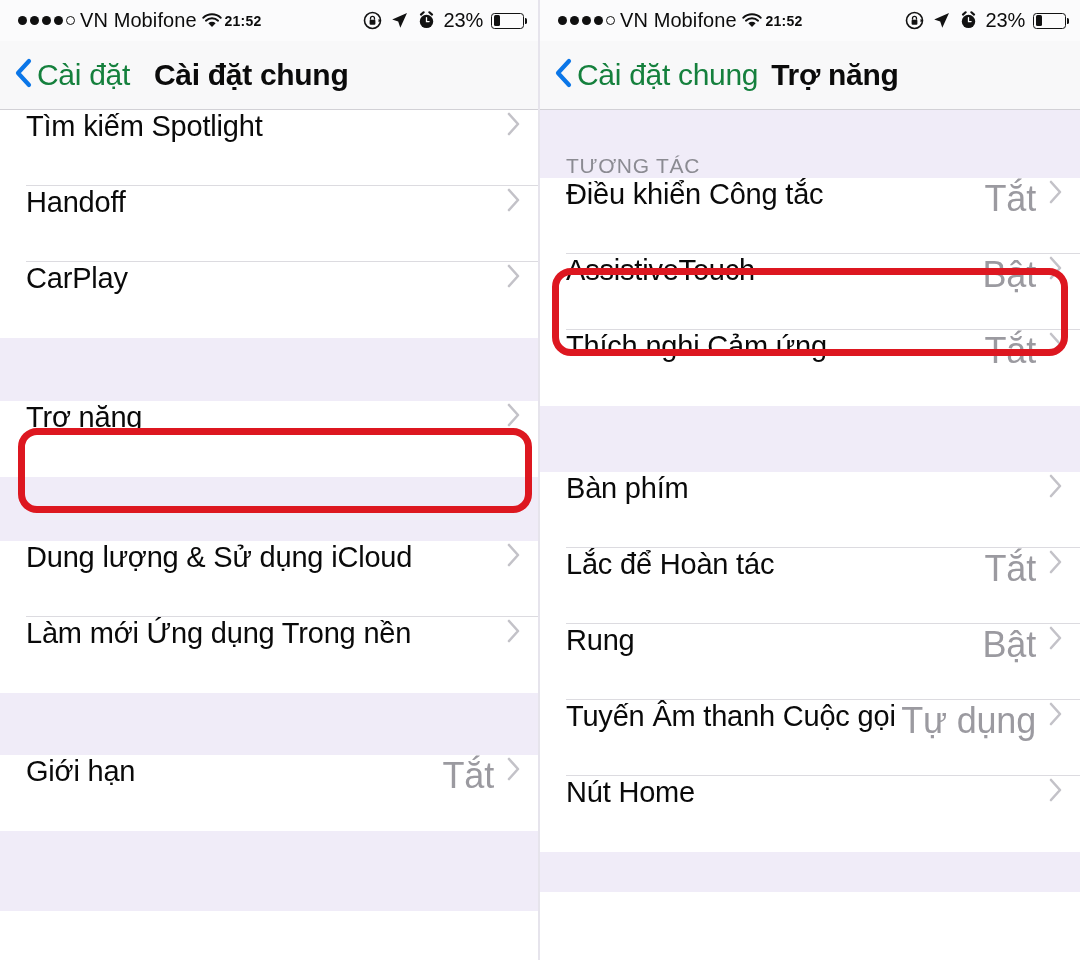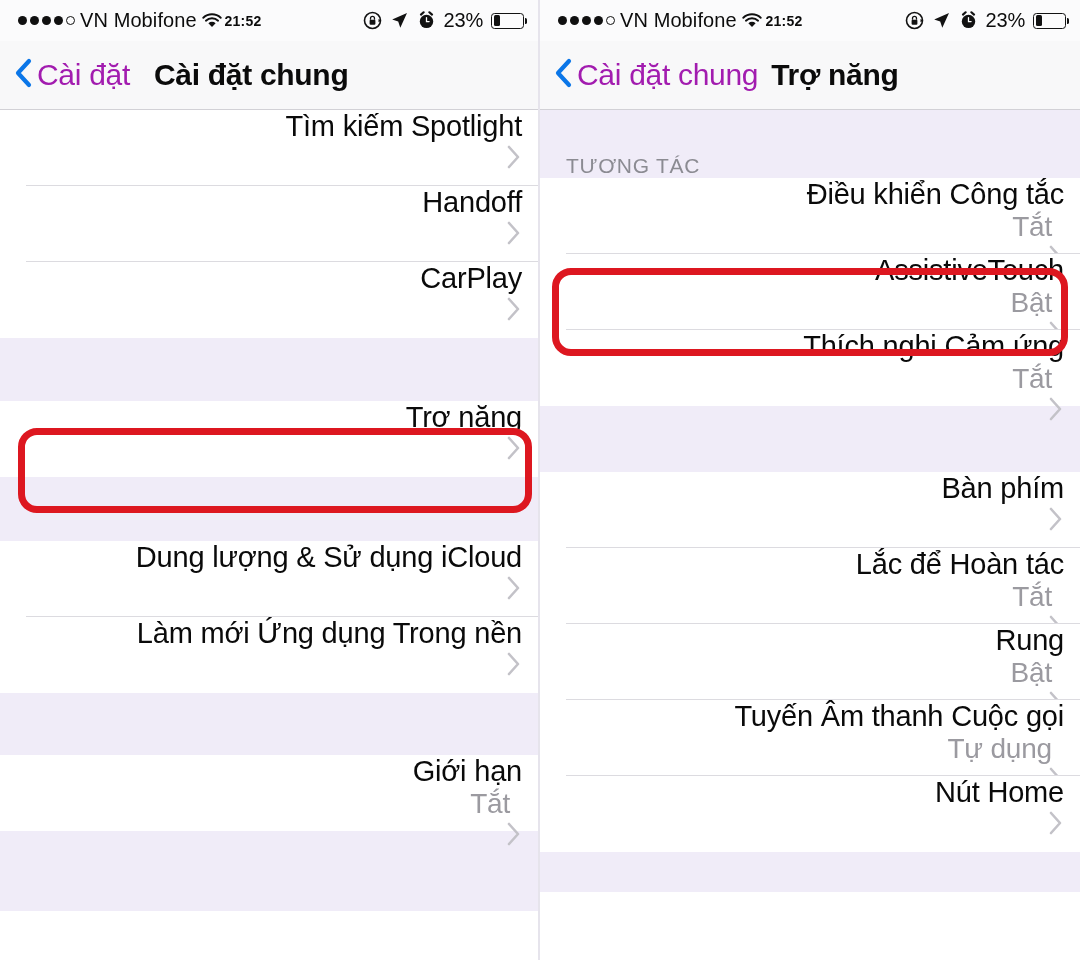--- a/index.html
+++ b/index.html
@@ -63,21 +63,21 @@
   .navbar{
     height:69px;
     background:#f8f8f9;
     border-bottom:1px solid #d2d1d6;
     display:flex; align-items:center;
     padding-left:14px;
     position:relative;
   }
   .backbtn{
     display:flex; align-items:center; gap:5px;
-    color:#a21caf; cursor:pointer;
+    color:#15803d; cursor:pointer;
   }
   .backbtn .chev{ width:18px; height:30px; }
   .backlabel{ font-size:30px; letter-spacing:-.3px; }
   .navtitle{
     font-size:30px; font-weight:700; color:#0b0b0b;
     letter-spacing:-.3px;
   }
   .left .navtitle{ margin-left:24px; }
   .right .navtitle{ margin-left:13px; }
 
@@ -90,37 +90,36 @@
     font-size:21px;
     letter-spacing:.7px;
     display:flex; align-items:flex-end;
     padding:0 0 0 26px;
     height:100%;
   }
   .group{ background:#ffffff; }
   .row{
     background:#ffffff;
     height:76px;
-    display:flex; align-items:flex-end;
+    display:flex; align-items:flex-start;
     padding-left:26px; padding-right:16px;
     position:relative;
     cursor:pointer;
-    flex-direction:column;
   }
   .row .sep{
     position:absolute; left:26px; right:0; bottom:0;
     height:1px; background:#dcdbe0;
   }
   .rowlabel{
     font-size:29px; color:#0a0a0a; letter-spacing:-.2px;
     white-space:nowrap;
   }
   .rowvalue{
     margin-left:auto;
-    font-size:28px; color:#9b9aa0; letter-spacing:-.2px;
+    font-size:36px; color:#9b9aa0; letter-spacing:-.2px;
     padding-right:12px; white-space:nowrap;
   }
   .rowchev{
     margin-left:auto; flex:0 0 auto;
     width:16px; height:28px;
   }
   .rowvalue + .rowchev{ margin-left:0; }
 
   
   .hlbox{

